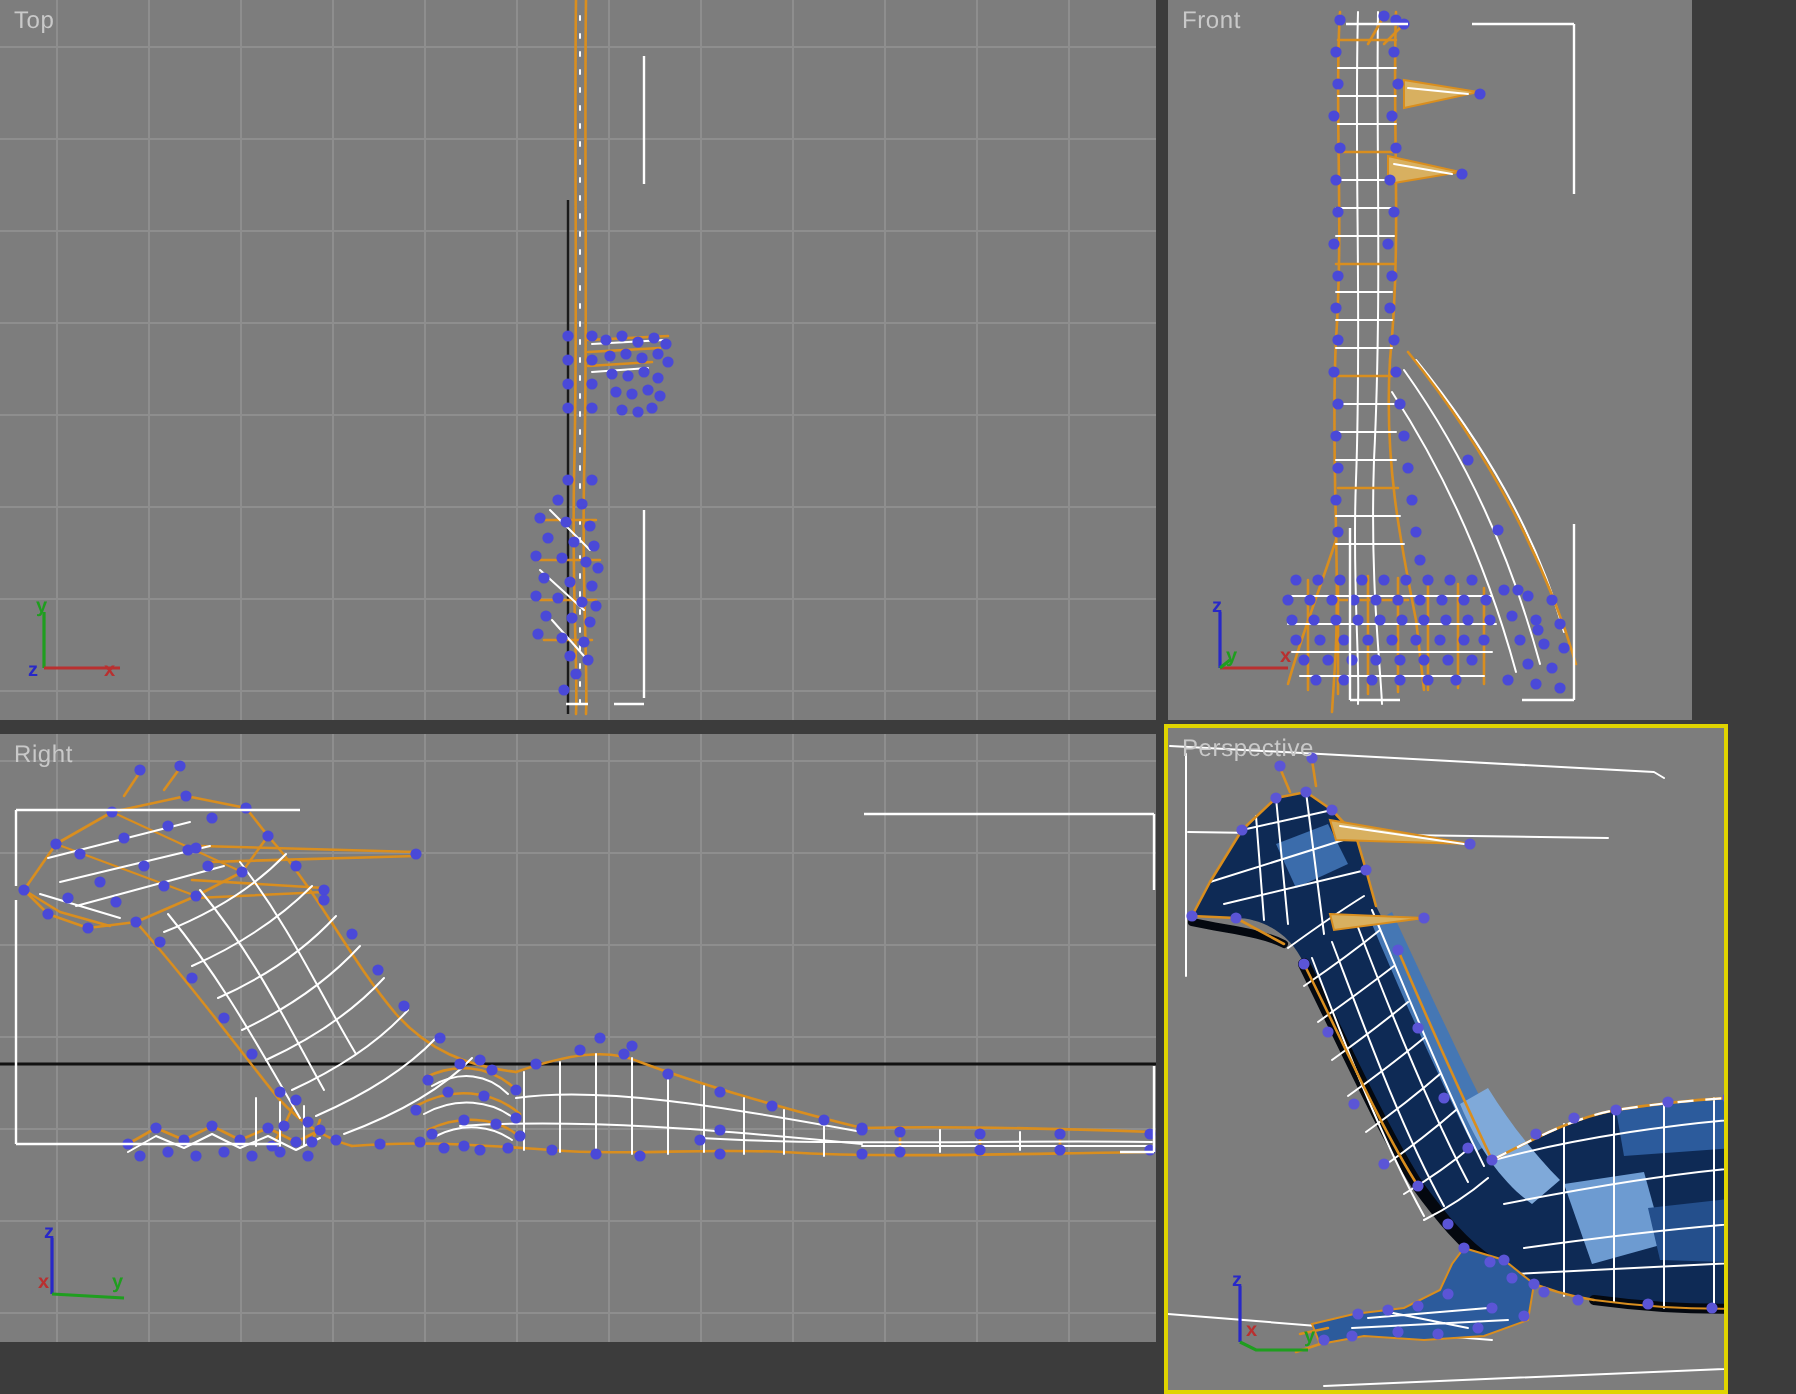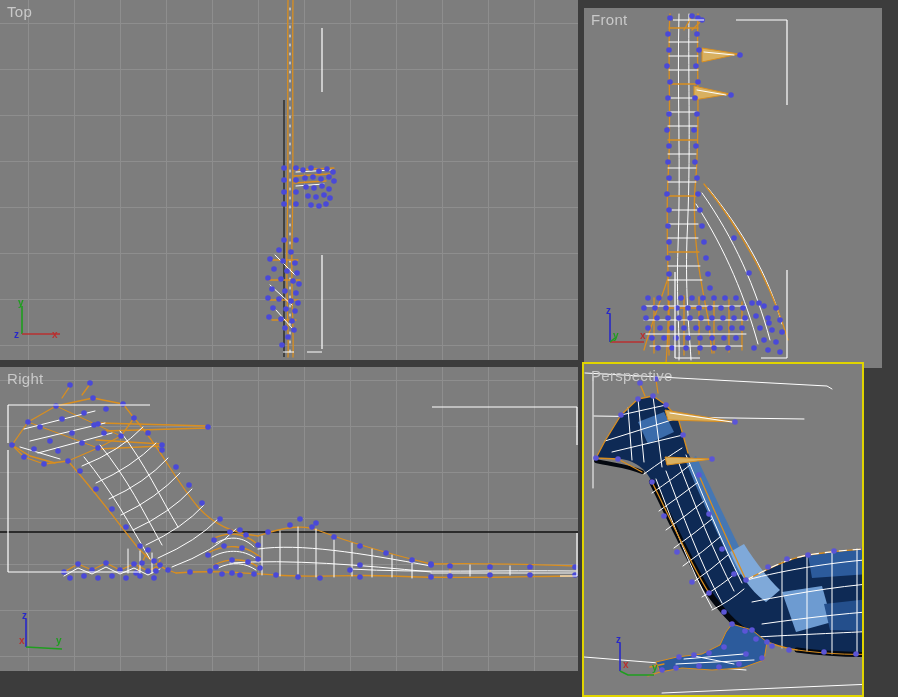--- a/index.html
+++ b/index.html
@@ -1,20 +1,20 @@
 <!DOCTYPE html>
 <html style="--divider: #3c3c3c; --viewport-bg: #7d7d7d; --grid-line: #8e8e8e; --label-text: #c9c9c9; --active-border: #e0d400; --wire-orange: #d98e1f; --wire-white: #ffffff; --vertex-blue: #4a49d8; --vertex-violet: #5b55d6; --axis-x-red: #b93030; --axis-y-green: #1f9e1f; --axis-z-blue: #2828c8; --origin-black: #111111; --shade-dark: #0e2a55; --shade-mid: #2c5b9c; --shade-light: #7fa9d9;"><head>
 <meta charset="utf-8">
 <style>
 *{margin:0;padding:0;box-sizing:border-box}
 html,body{width:898px;height:697px;overflow:hidden;font-family:"Liberation Sans",sans-serif;background:var(--divider,#3c3c3c)}
 .stage{position:relative;width:898px;height:697px;background:var(--divider,#3c3c3c)}
 .vp{position:absolute;overflow:hidden;background:var(--viewport-bg,#7d7d7d)}
 .vp-canvas{position:absolute;left:0;top:0;display:block}
-.vp-label{position:absolute;left:7px;top:3px;font-size:15px;color:var(--label-text,#c9c9c9);letter-spacing:.3px;user-select:none;z-index:5}
+.vp-label{position:absolute;left:7px;top:3px;font-size:12px;color:var(--label-text,#c9c9c9);letter-spacing:.3px;user-select:none;z-index:5}
 .vp.active{border:2px solid var(--active-border,#e0d400)}
 .gizmo{position:absolute;z-index:4}
 .gizmo text{font-size:10px;font-weight:bold}
 .axX{fill:var(--axis-x-red,#b93030)} .axY{fill:var(--axis-y-green,#1f9e1f)} .axZ{fill:var(--axis-z-blue,#2828c8)}
 .lnX{stroke:var(--axis-x-red,#b93030);stroke-width:1.6;fill:none}
 .lnY{stroke:var(--axis-y-green,#1f9e1f);stroke-width:1.6;fill:none}
 .lnZ{stroke:var(--axis-z-blue,#2828c8);stroke-width:1.6;fill:none}
 .wireO{stroke:var(--wire-orange,#d98e1f);fill:none;stroke-width:1.3;stroke-linejoin:round;stroke-linecap:round}
 .wireOthin{stroke:var(--wire-orange,#d98e1f);fill:none;stroke-width:1;stroke-linejoin:round}
 .wireW{stroke:var(--wire-white,#fff);fill:none;stroke-width:1;stroke-linejoin:round;stroke-linecap:round}
@@ -120,21 +120,21 @@
     <span class="vp-label">Top</span>
     <svg class="gizmo" style="left:12px;bottom:18px" width="56" height="44">
       <path class="lnY" d="M10,36 V8"></path>
       <path class="lnX" d="M10,36 H48"></path>
       <text class="axY" x="6" y="8">y</text>
       <text class="axX" x="40" y="40">x</text>
       <text class="axZ" x="2" y="40">z</text>
     </svg>
   </div>
 
-  <div class="vp" id="vp-front" style="left:584px;top:8px;width:298px;height:360px">
+  <div class="vp" id="vp-front" style="left:584px;top:0;width:262px;height:360px">
     <svg class="vp-canvas" width="314" height="360" viewBox="0 0 314 360">
       <rect width="314" height="360" fill="var(--viewport-bg,#7d7d7d)"></rect>
       <g>
         <path class="wireO" d="M86,6 C83,50 88,110 84,170 C81,230 87,290 83,340 L82,356"></path>
         <path class="wireO" d="M114,6 C112,60 117,120 111,180 C108,230 116,270 124,310 L128,345"></path>
         <path class="wireO" d="M84,270 C74,300 66,320 60,342"></path>
         <path class="wireW" d="M95,6 C93,80 97,160 94,240 C92,290 96,330 95,352"></path>
         <path class="wireW" d="M105,6 C104,70 107,150 103,230 C101,290 106,330 107,352"></path>
         <path class="wireO" d="M85,20 H114 M85,76 H115 M84,132 H113 M84,188 H112 M85,244 H115 M82,300 H120"></path>
         <path class="wireW" d="M85,34 H114 M85,48 H114 M85,62 H114 M85,90 H114 M84,104 H113 M84,118 H113 M84,146 H112 M84,160 H112 M84,174 H112 M84,202 H113 M84,216 H114 M84,230 H114 M84,258 H116 M84,272 H118"></path>

